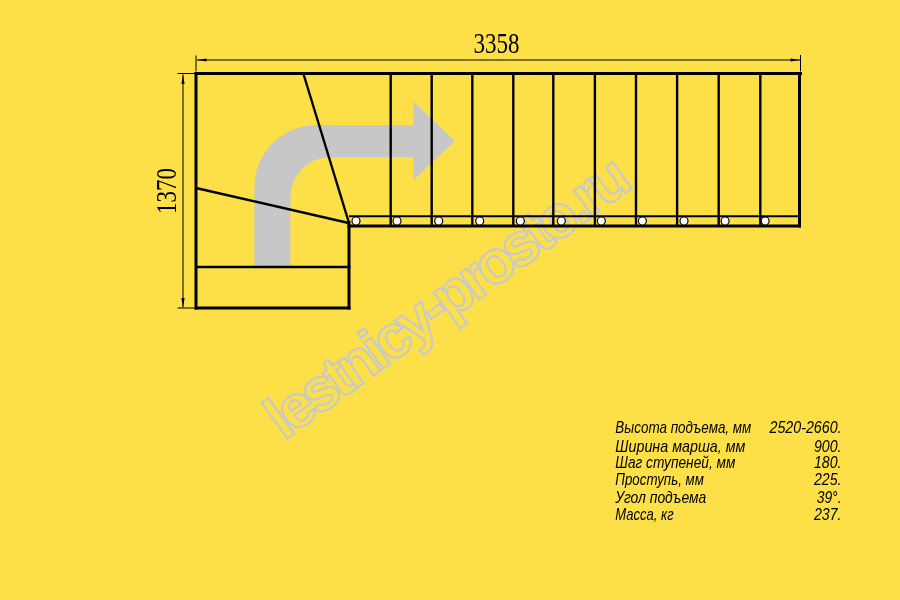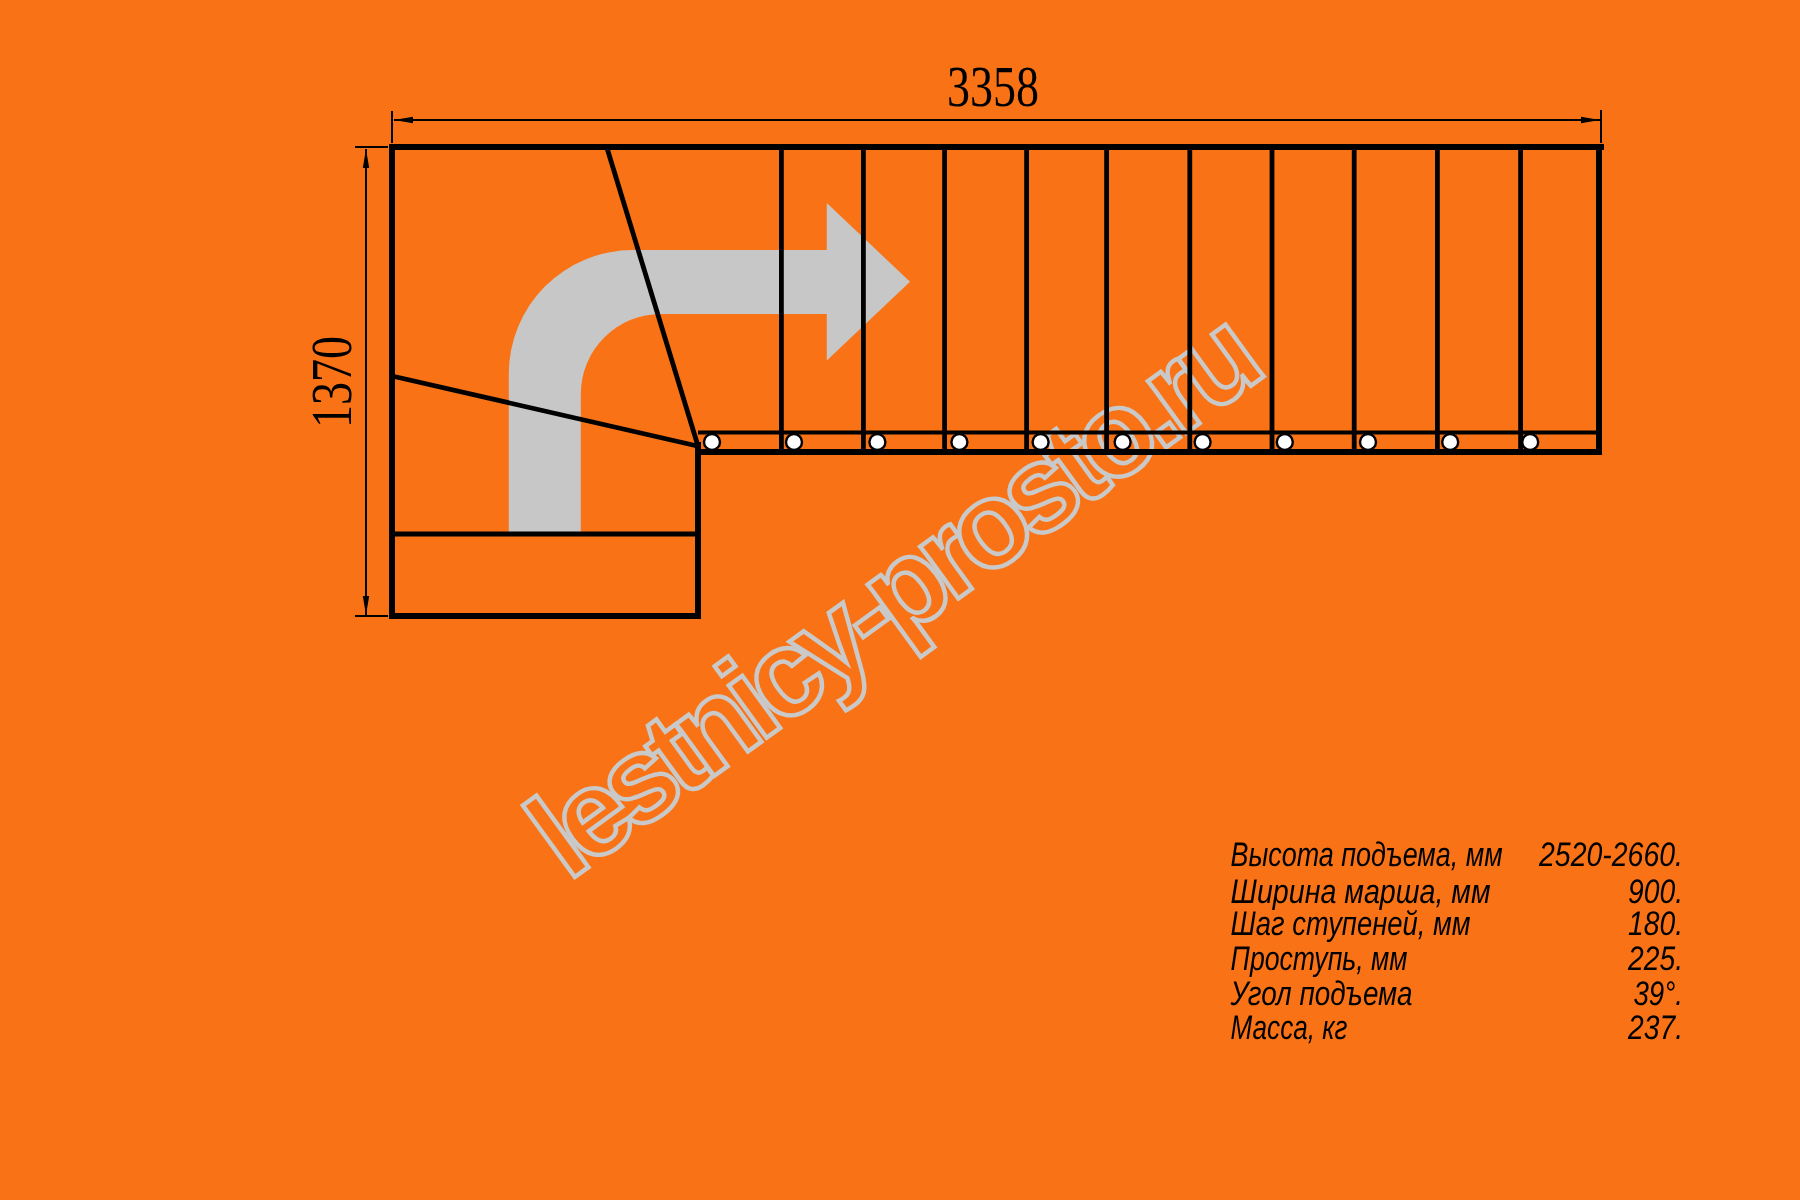--- a/index.html
+++ b/index.html
@@ -1,16 +1,16 @@
 <!DOCTYPE html>
 <html><head>
 <meta charset="utf-8">
 <style>
   html,body{margin:0;padding:0;background:#ffffff;}
-  .page{position:relative;width:900px;height:600px;background:#f97316;overflow:hidden;
+  .page{position:relative;width:900px;height:600px;background:#fde047;overflow:hidden;
         font-family:"Liberation Sans",sans-serif;text-align:center;}
 </style>
 </head>
 <body>
 <div class="page">
 <svg width="900" height="600" viewBox="0 0 900 600" xmlns="http://www.w3.org/2000/svg">
 
   <path d="M 254.4 266.8 L 254.4 187 A 62 62 0 0 1 316.4 125 L 413.4 125 L 413.4 101.5 L 455 140.9 L 413.4 180.3 L 413.4 157 L 330.4 157 A 40 40 0 0 0 290.4 197 L 290.4 266.8 Z" fill="#c7c7c7"></path>
 
   <text x="284" y="441" transform="rotate(-36 284 441)" font-family="Liberation Sans" font-weight="bold" font-size="61" textLength="434" lengthAdjust="spacing" fill="none" stroke="#c9c9c9" stroke-width="2.2">lestnicy-prosto.ru</text>

